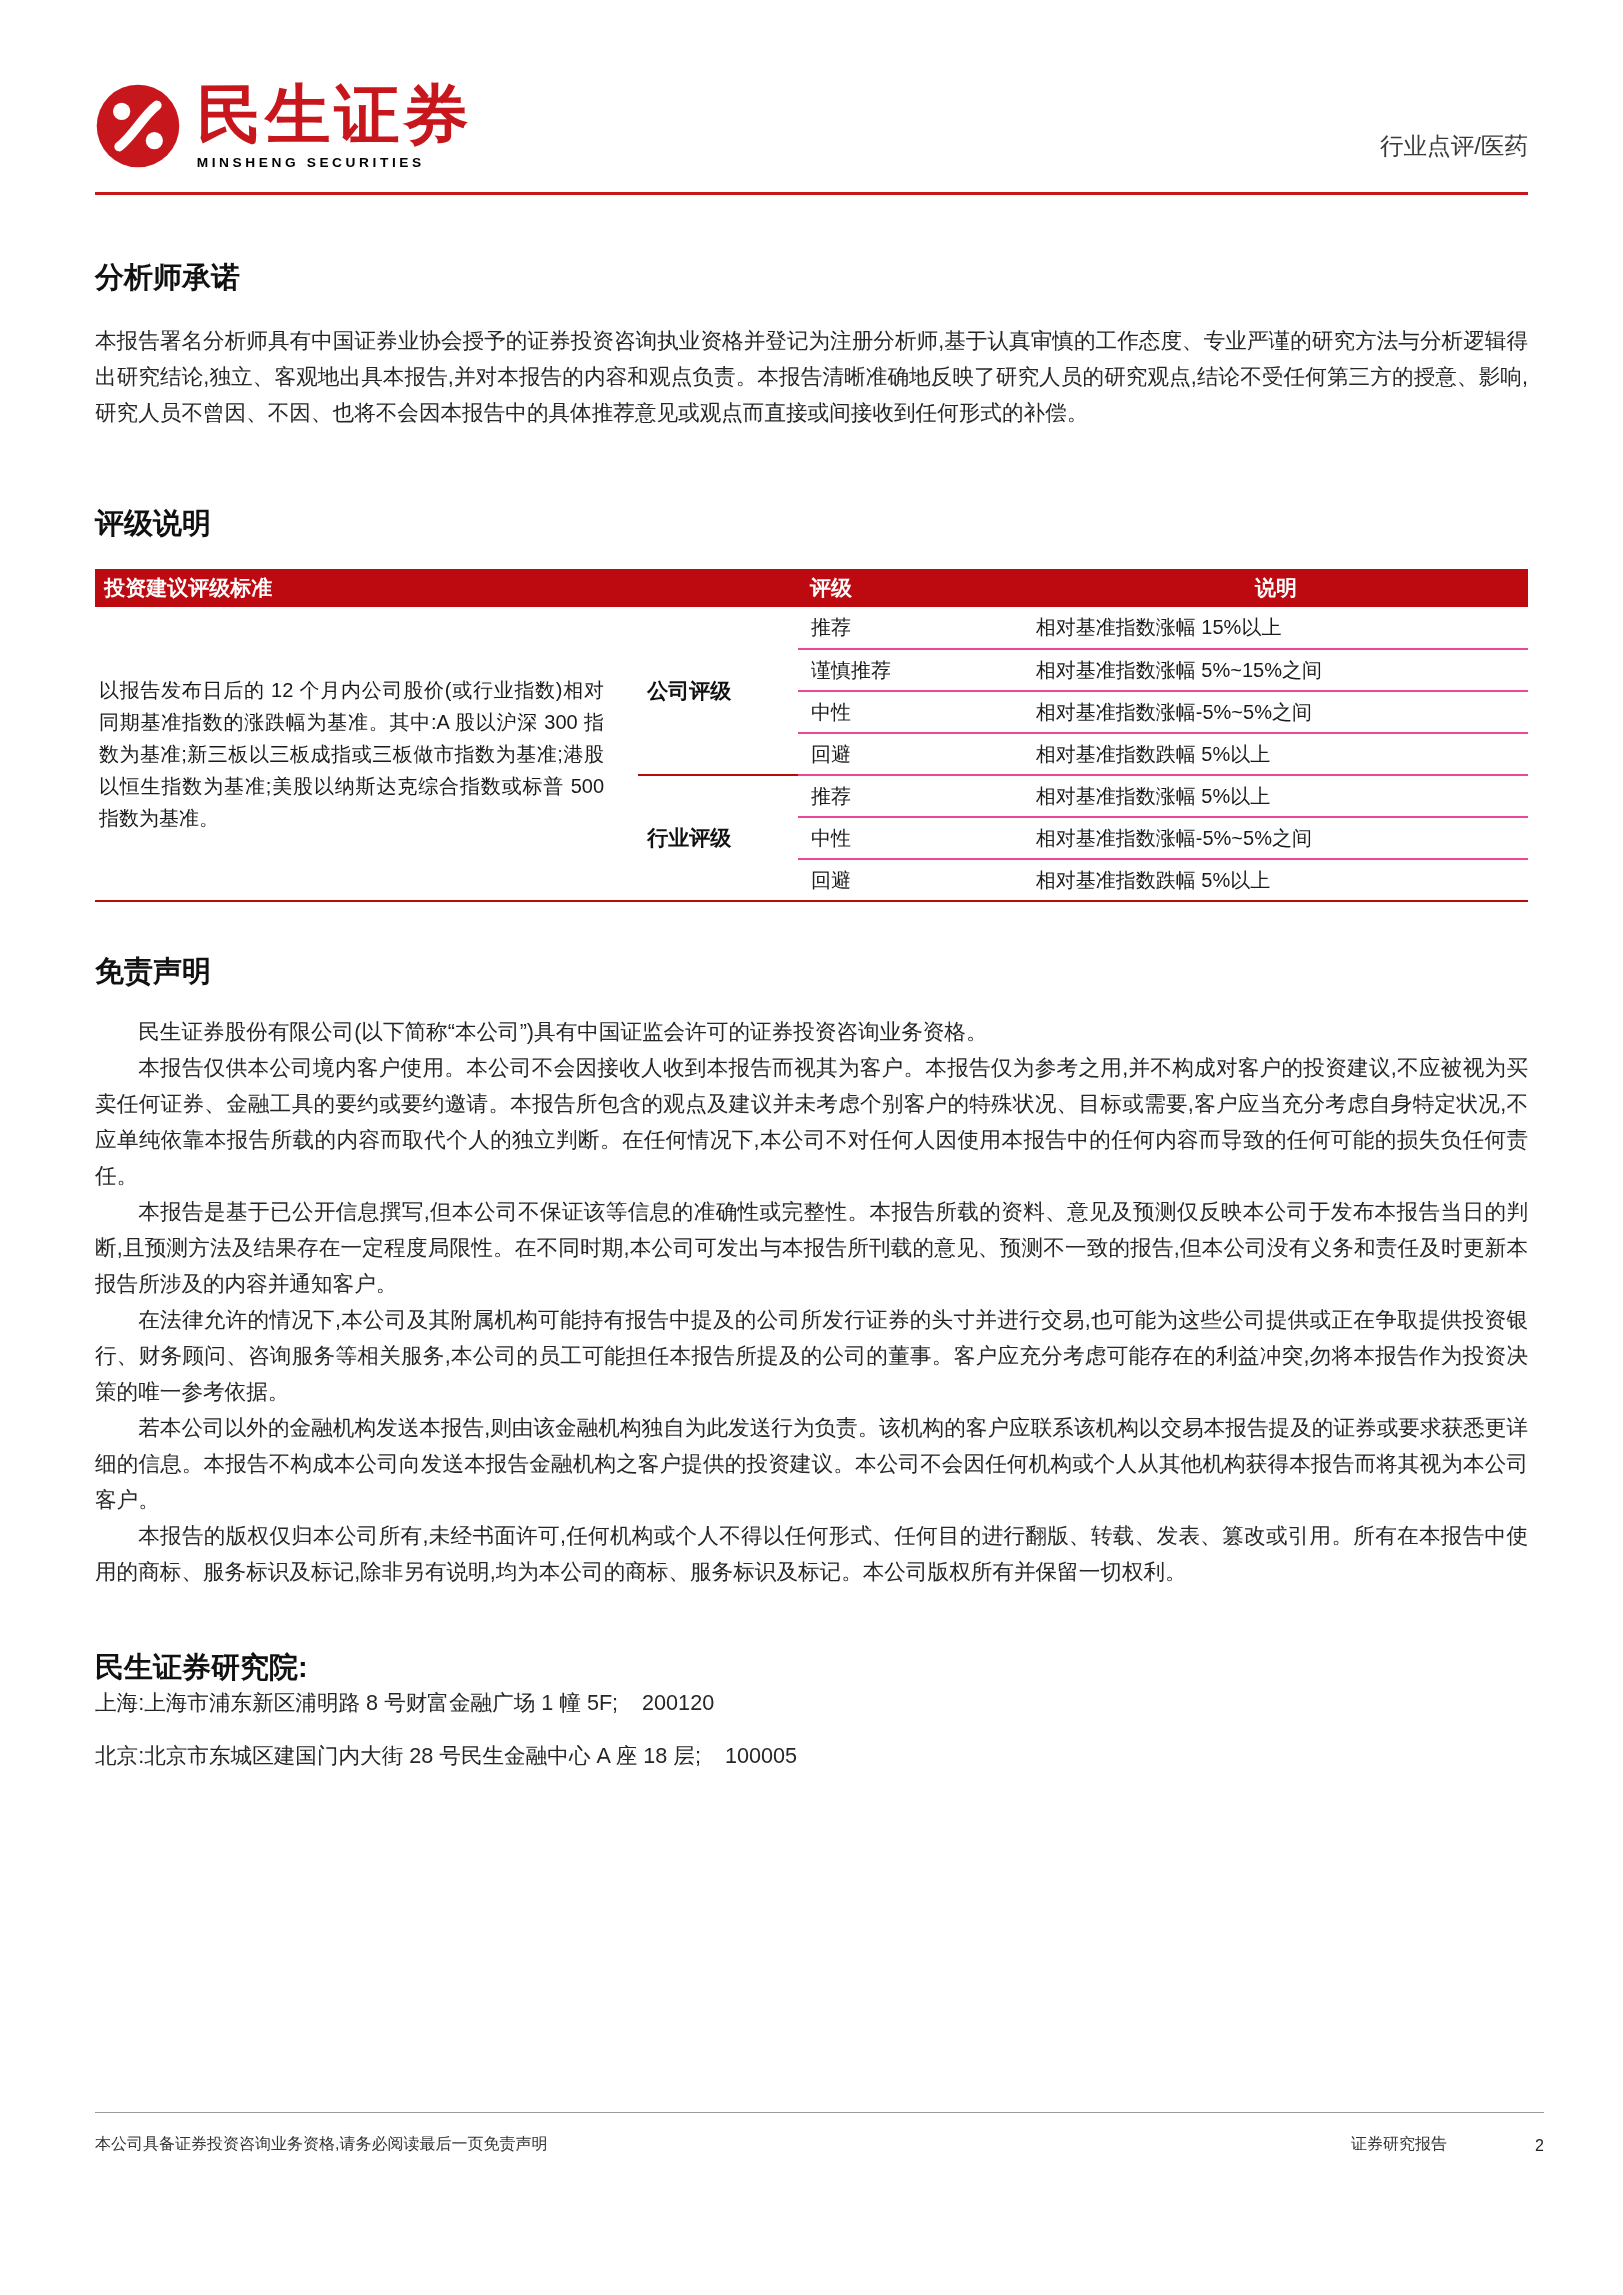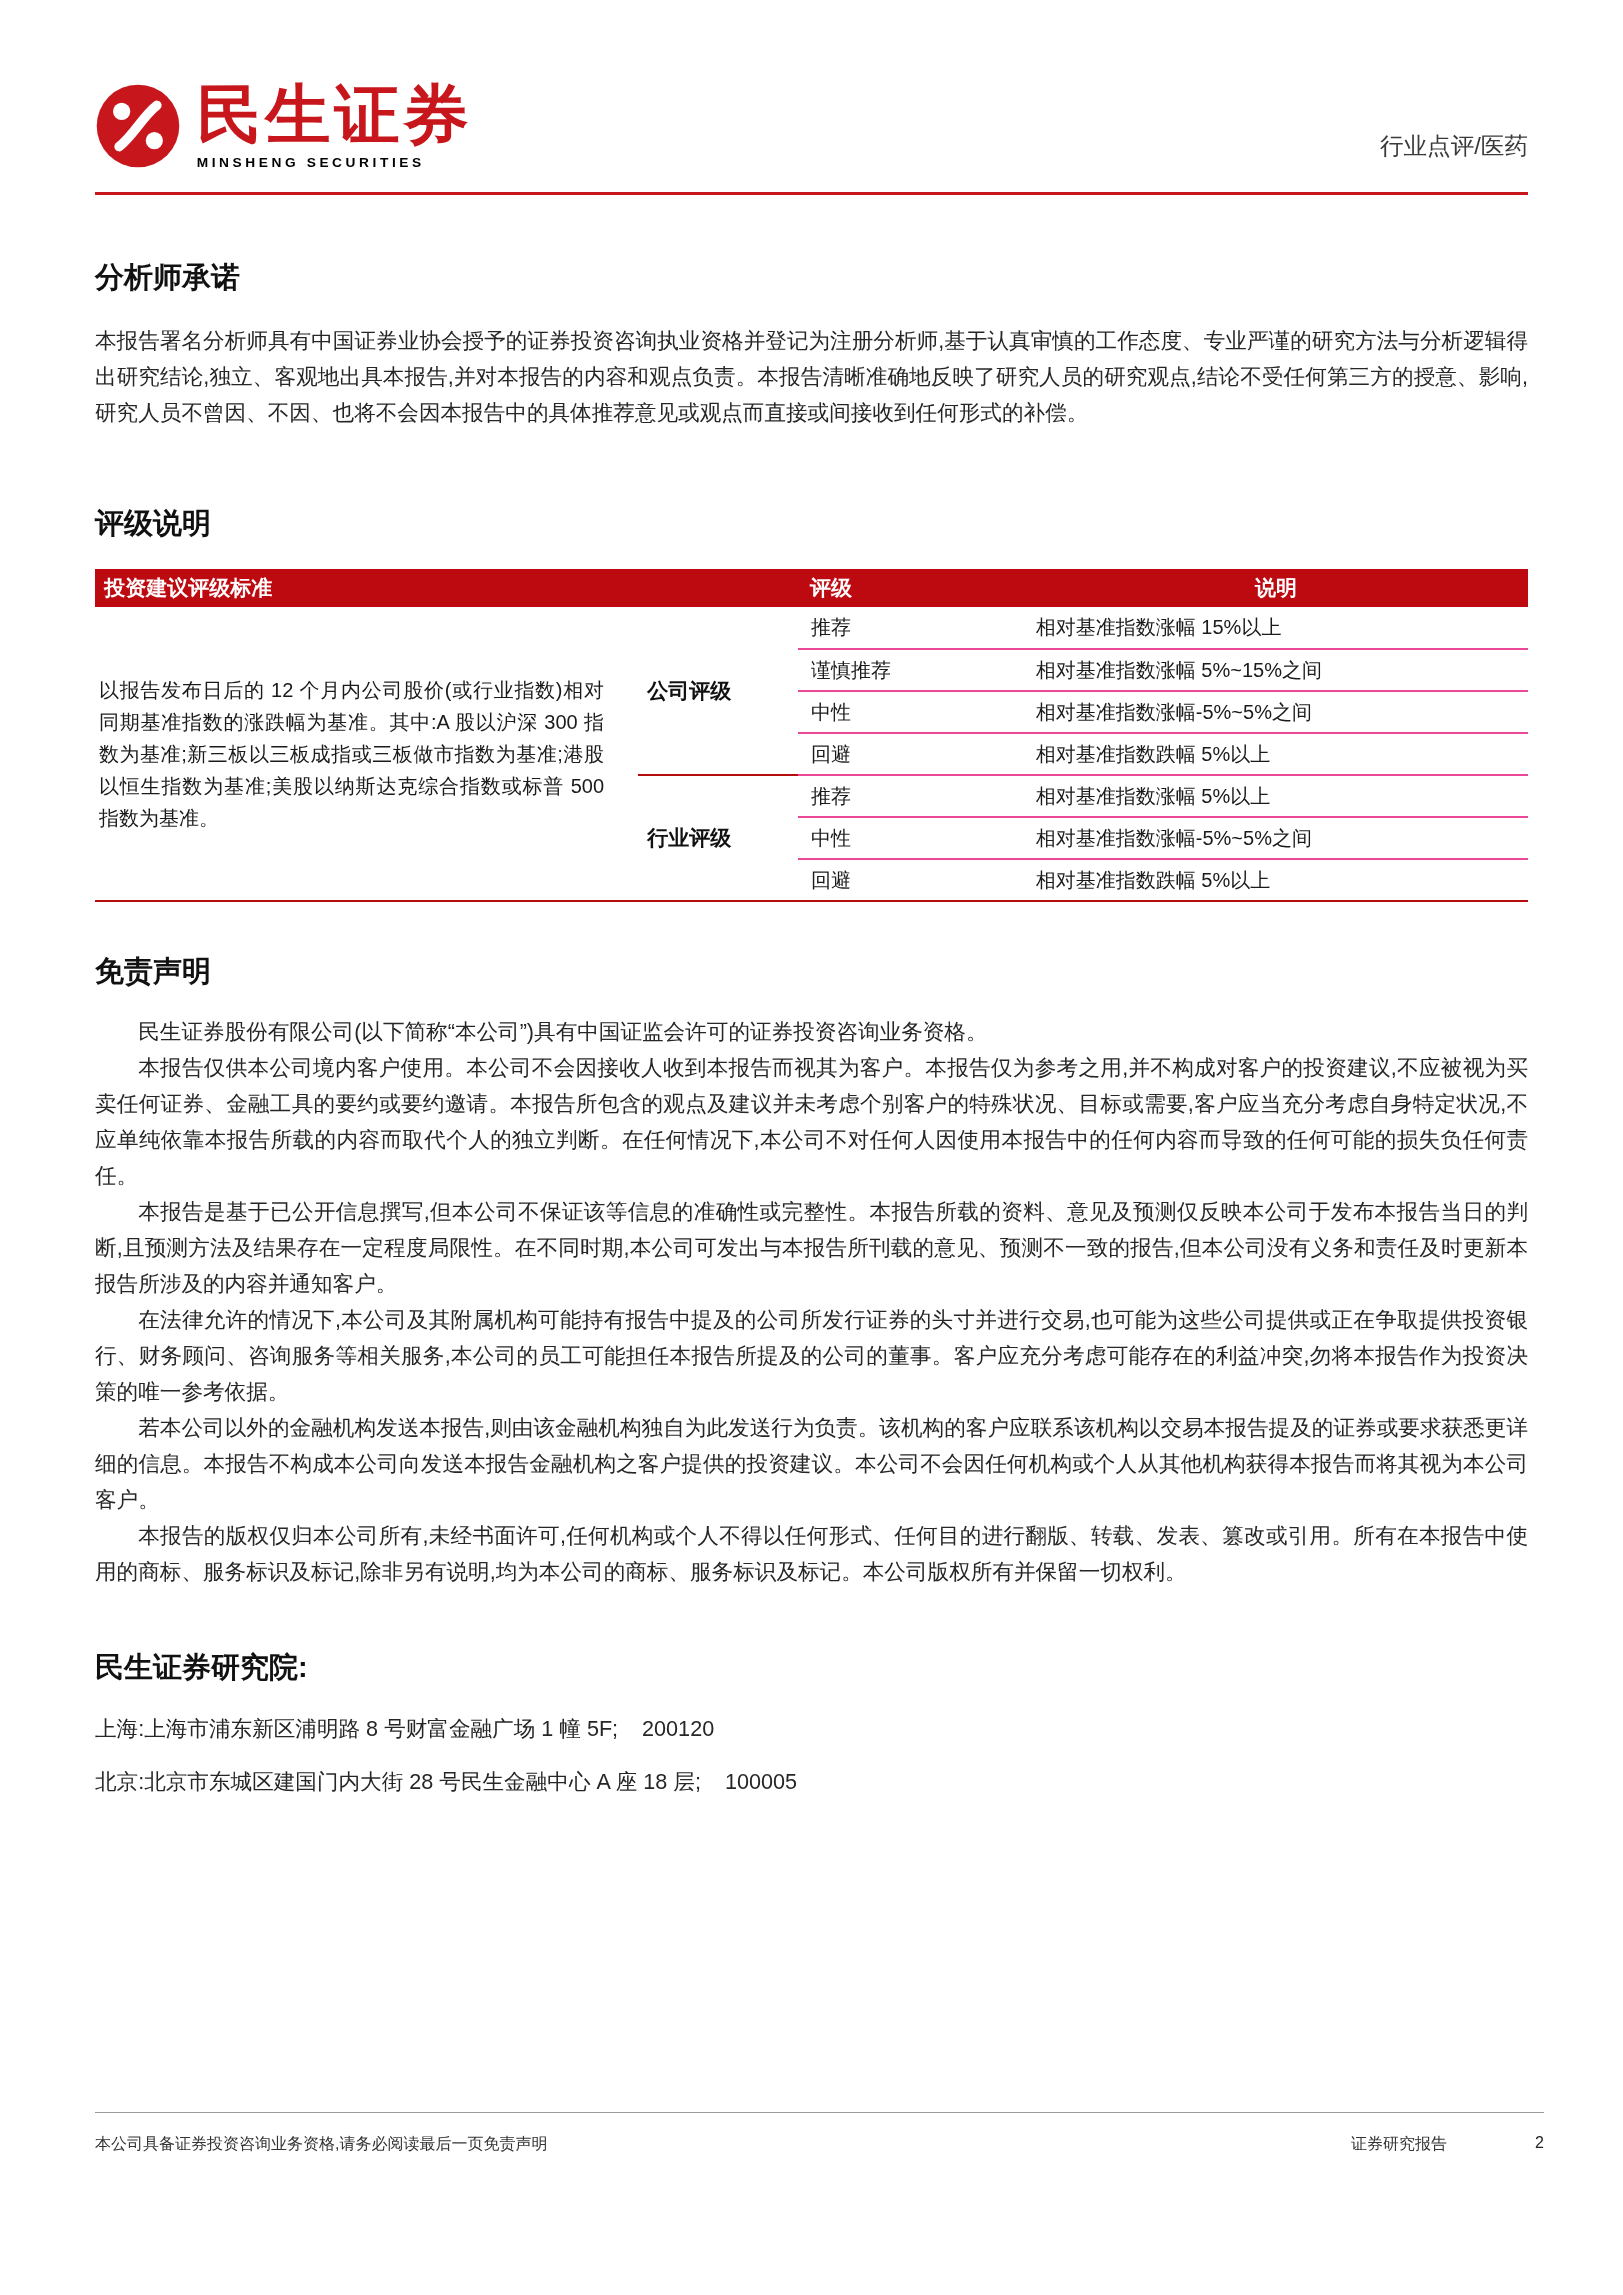--- a/index.html
+++ b/index.html
@@ -32,26 +32,26 @@
   td.rating-cell { padding-left:13px; }
   td.desc-cell  { padding-left:11.8px; }
   .sep { border-bottom:2px solid #ec4899; }
   .group-sep { border-bottom:2px solid #B50D0D; }
 
   .sec-disclaimer { margin-top:50px; }
   .disclaimer-body { margin-top:22px; }
   .disclaimer-body p { font-size:21.6px; line-height:36px; text-indent:2em; text-align:justify; color:#262626; }
 
   .sec-institute { margin-top:58px; }
-  .addresses { margin-top:26px; }
+  .addresses { }
   .address-line { font-size:21.6px; line-height:29px; margin-bottom:23.6px; color:#262626; white-space:pre-wrap; }
 
   
   .footer { position:absolute; left:95px; right:79px; top:2112px; border-top:1.3px solid #9a9a9a; padding-top:21px; display:flex; justify-content:space-between; align-items:center; font-size:16px; color:#333; }
-  .footer-right { display:flex; align-items:flex-start; gap:88px; }
+  .footer-right { display:flex; align-items:flex-end; gap:88px; }
   .page-number { color:#222; }
 </style>
 </head>
 <body>
 
 <div class="page">
   <div class="content">
 
     <div class="header-row">
       <div class="logo">

